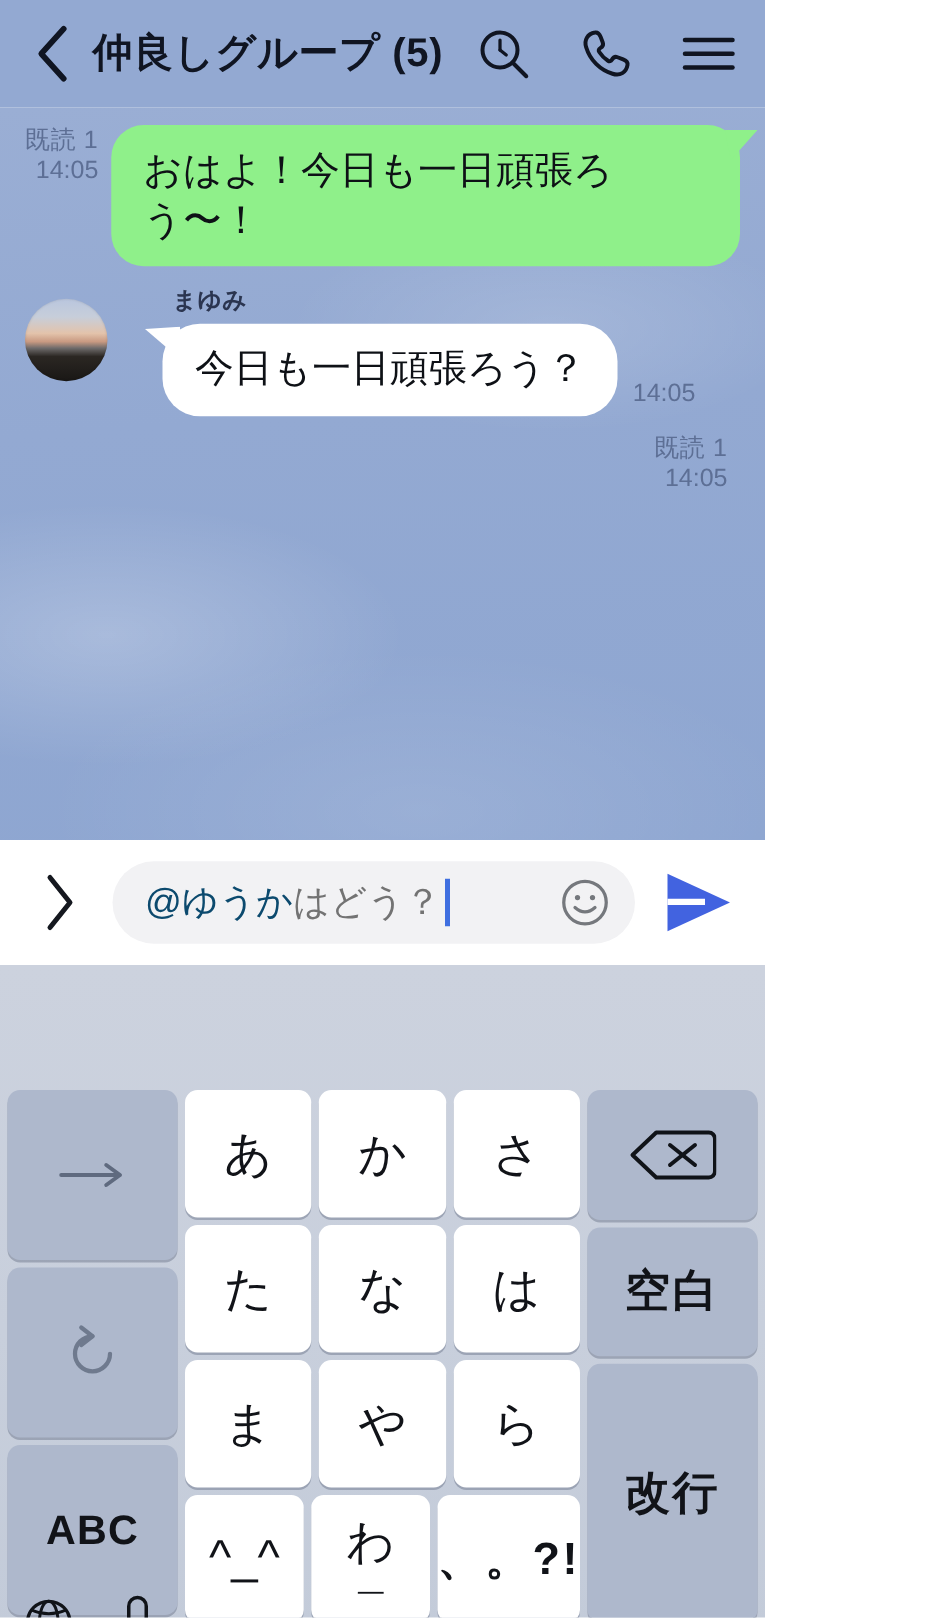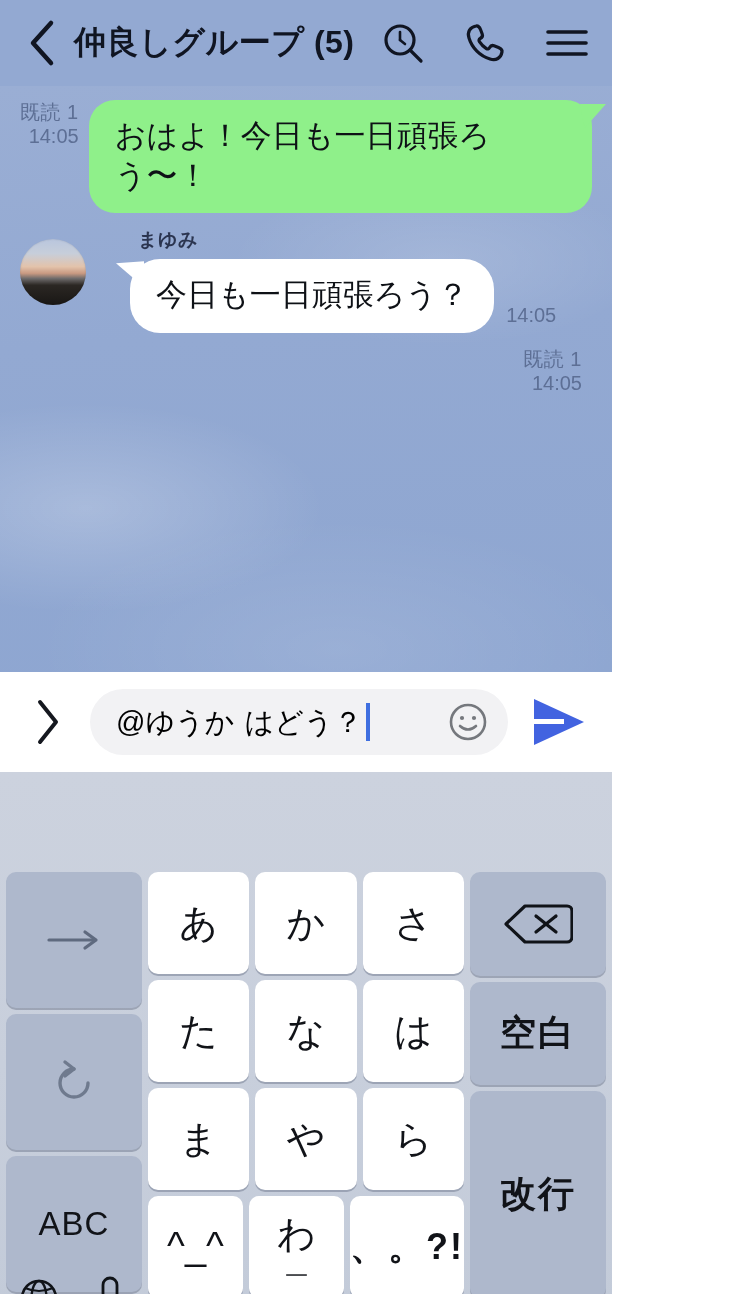--- a/index.html
+++ b/index.html
@@ -186,22 +186,22 @@
     overflow: hidden;
   }
   .field-text {
     flex: 1 1 auto;
     font-size: 29px;
     color: #16181d;
     white-space: nowrap;
     display: flex; align-items: center;
     line-height: 1;
   }
-  .mention { color: #000000; }
-  .rest { color: #000000; margin-left: 10px; }
+  .mention { color: #0c4a6e; }
+  .rest { color: #737373; }
   .caret {
     display: inline-block;
     width: 4px; height: 38px;
     background: #3f6fe0;
     margin-left: 3px;
   }
   .emoji-btn {
     width: 52px; height: 52px; flex: 0 0 auto;
     display: flex; align-items: center; justify-content: center;
     cursor: pointer;
@@ -237,21 +237,21 @@
   .key.fn.dim { color: #5f6a7f; }
   .key.letter {
     background: #ffffff;
     flex: 1 1 0;
   }
   .key.tall {
     background: #aeb8cc;
     flex: 0 0 136px;
   }
   .key.small-label { font-size: 36px; letter-spacing: 2px; font-weight: bold; }
-  .key.abc { font-size: 33px; letter-spacing: 1px; }
+  .key.abc { font-size: 33px; letter-spacing: 1px; font-weight: bold; }
 
   .right-col {
     flex: 0 0 136px;
     display: flex; flex-direction: column;
     gap: 6px;
   }
   .grid {
     display: flex;
     gap: 6px;
     flex: 1 1 auto;

